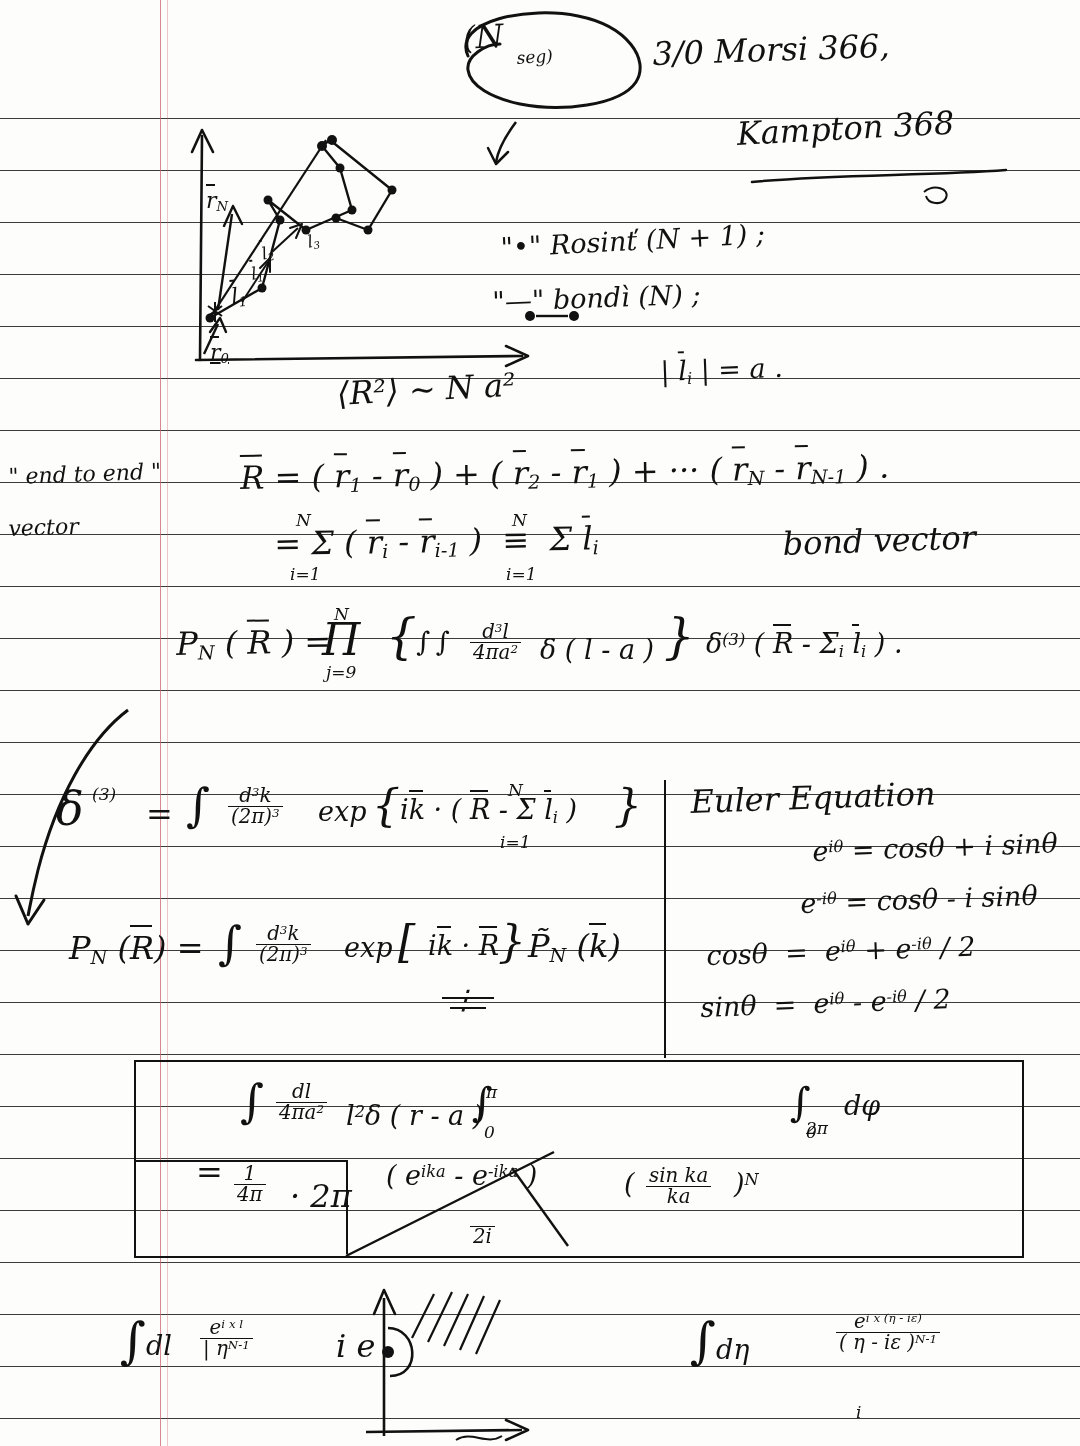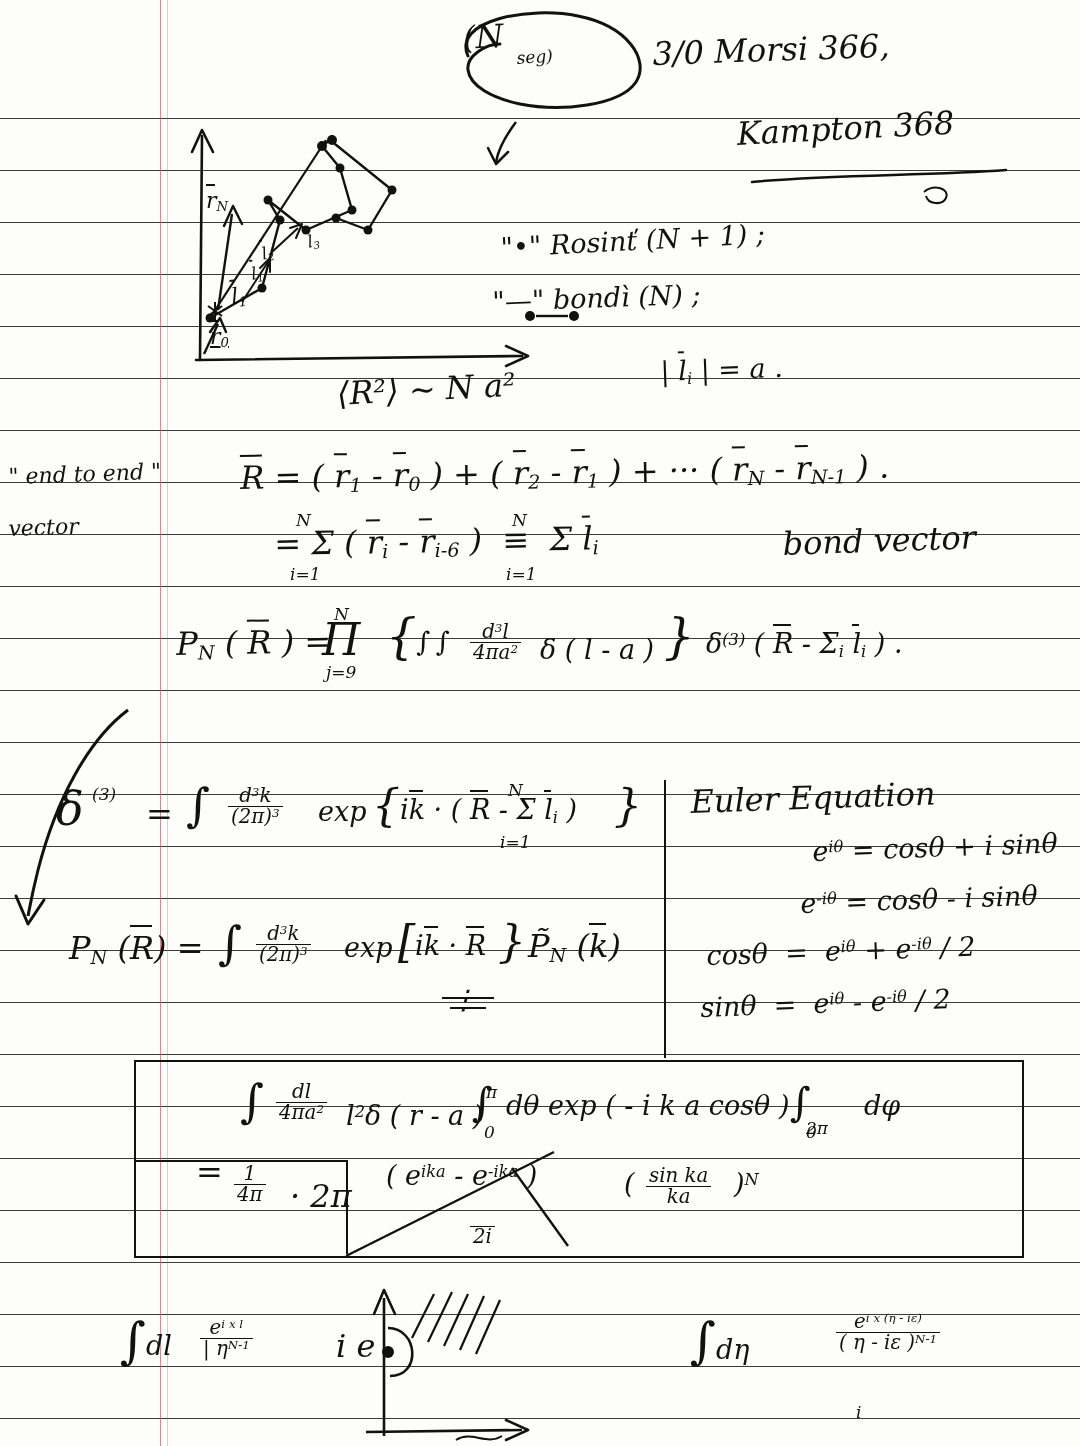--- a/index.html
+++ b/index.html
@@ -152,21 +152,21 @@
   </div>
   <div class="ink sm" style="left:306px;top:234px;transform:rotate(-10deg)">
     <span class="vecarrow">l</span><span class="sub">3</span>
   </div>
   <div class="ink sm" style="left:250px;top:266px;transform:rotate(-8deg)">
     <span class="vecarrow">l</span><span class="sub">1</span>
   </div>
   <div class="ink md" style="left:230px;top:286px;transform:rotate(-6deg)">
     <span class="vecarrow">l</span><span class="sub">1</span>
   </div>
-  <div class="ink md" style="left:210px;top:326px;text-decoration:underline;">
+  <div class="ink md" style="left:210px;top:342px;text-decoration:underline;">
     <span class="vecarrow">r</span><span class="sub">0</span>
   </div>
 
   <div class="ink lg" style="left:500px;top:234px;transform:rotate(-3deg)">"•"  Rosinť   (N + 1) ;</div>
   <div class="ink lg" style="left:492px;top:288px;transform:rotate(-2deg)">"—"   bondì   (N) ;</div>
   <svg width="200" height="40" style="top:300px;left:520px">
     <circle cx="10" cy="16" r="5" fill="#111"></circle>
     <path d="M16,16 L48,16" stroke="#111" stroke-width="2.4"></path>
     <circle cx="54" cy="16" r="5" fill="#111"></circle>
   </svg>
@@ -178,21 +178,21 @@
   <div class="ink xl" style="left:336px;top:378px;transform:rotate(-3deg)">⟨R²⟩ ~ N a²</div>
 
   <div class="ink md" style="left:8px;top:466px;transform:rotate(-2deg)">" end to end "</div>
   <div class="ink md" style="left:8px;top:518px;transform:rotate(-2deg)">vector</div>
 
   <div class="ink xl" style="left:240px;top:462px;transform:rotate(-1deg)">
     <span class="vecarrow">R</span> = ( <span class="vecarrow">r</span><span class="sub">1</span> - <span class="vecarrow">r</span><span class="sub">0</span> ) + ( <span class="vecarrow">r</span><span class="sub">2</span> - <span class="vecarrow">r</span><span class="sub">1</span> ) + ··· ( <span class="vecarrow">r</span><span class="sub">N</span> - <span class="vecarrow">r</span><span class="sub">N-1</span> ) .
   </div>
 
   <div class="ink xl" style="left:274px;top:528px;transform:rotate(-1deg)">
-    = Σ ( <span class="vecarrow">r</span><span class="sub">i</span> - <span class="vecarrow">r</span><span class="sub">i-6</span> ) &nbsp;≡&nbsp; Σ <span class="vecarrow">l</span><span class="sub">i</span>
+    = Σ ( <span class="vecarrow">r</span><span class="sub">i</span> - <span class="vecarrow">r</span><span class="sub">i-1</span> ) &nbsp;≡&nbsp; Σ <span class="vecarrow">l</span><span class="sub">i</span>
   </div>
   <div class="ink sm" style="left:296px;top:512px">N</div>
   <div class="ink sm" style="left:290px;top:566px">i=1</div>
   <div class="ink sm" style="left:512px;top:512px">N</div>
   <div class="ink sm" style="left:506px;top:566px">i=1</div>
 
   <div class="ink xl" style="left:782px;top:528px;transform:rotate(-2deg)">bond vector</div>
 
   <div class="ink xl" style="left:176px;top:628px;transform:rotate(-1deg)">
     P<span class="sub">N</span> ( <span class="vecarrow">R</span> ) =
@@ -253,21 +253,21 @@
 
   <div class="ink xl" style="left:69px;top:932px">
     P<span class="sub">N</span> (<span class="vecarrow">R</span>) =
   </div>
   <div class="ink" style="left:218px;top:920px;font-size:46px">∫</div>
   <div class="ink md" style="left:256px;top:924px">
     <span class="frac"><span class="num">d<span class="sup">3</span>k</span><span class="den">(2π)<span class="sup">3</span></span></span>
   </div>
   <div class="ink lg" style="left:344px;top:934px">exp</div>
   <div class="ink" style="left:398px;top:920px;font-size:44px">[</div>
-  <div class="ink lg" style="left:415px;top:932px">
+  <div class="ink lg" style="left:428px;top:932px">
     i<span class="vecarrow">k</span> · <span class="vecarrow">R</span>
   </div>
   <div class="ink" style="left:498px;top:920px;font-size:44px">}</div>
   <div class="ink xl" style="left:528px;top:930px">
     P̃<span class="sub">N</span> (<span class="vecarrow">k</span>)
   </div>
   <div class="ink lg" style="left:450px;top:986px">⋮</div>
   <svg width="120" height="40" style="top:982px;left:432px">
     <path d="M10,16 L62,16 M18,26 L54,26" stroke="#111" stroke-width="2"></path>
   </svg>
@@ -279,27 +279,24 @@
   <div class="ink" style="left:240px;top:1078px;font-size:46px">∫</div>
   <div class="ink md" style="left:276px;top:1082px">
     <span class="frac"><span class="num">dl</span><span class="den">4πa<span class="sup">2</span></span></span>
   </div>
   <div class="ink lg" style="left:346px;top:1102px">
     l<span class="sup">2</span>δ ( r - a )
   </div>
   <div class="ink" style="left:472px;top:1082px;font-size:40px">∫</div>
   <div class="ink sm" style="left:486px;top:1084px">π</div>
   <div class="ink sm" style="left:484px;top:1124px">0</div>
-  <div class="ink lg" style="left:506px;top:1092px">
-    dθ exp ( - i k a cosθ )
-  </div>
   <div class="ink" style="left:790px;top:1082px;font-size:40px">∫</div>
   <div class="ink sm" style="left:806px;top:1120px">2π</div>
   <div class="ink sm" style="left:806px;top:1124px">0</div>
-  <div class="ink lg" style="left:864px;top:1092px">dφ</div>
+  <div class="ink lg" style="left:844px;top:1092px">dφ</div>
 
   <div class="ink xl" style="left:196px;top:1156px">=</div>
   <div class="ink md" style="left:234px;top:1164px">
     <span class="frac"><span class="num">1</span><span class="den">4π</span></span>
   </div>
   <div class="ink xl" style="left:290px;top:1180px">· 2π</div>
 
   <div class="ink lg" style="left:386px;top:1162px">
     ( e<span class="sup">ika</span> - e<span class="sup">-ika</span> )
   </div>

